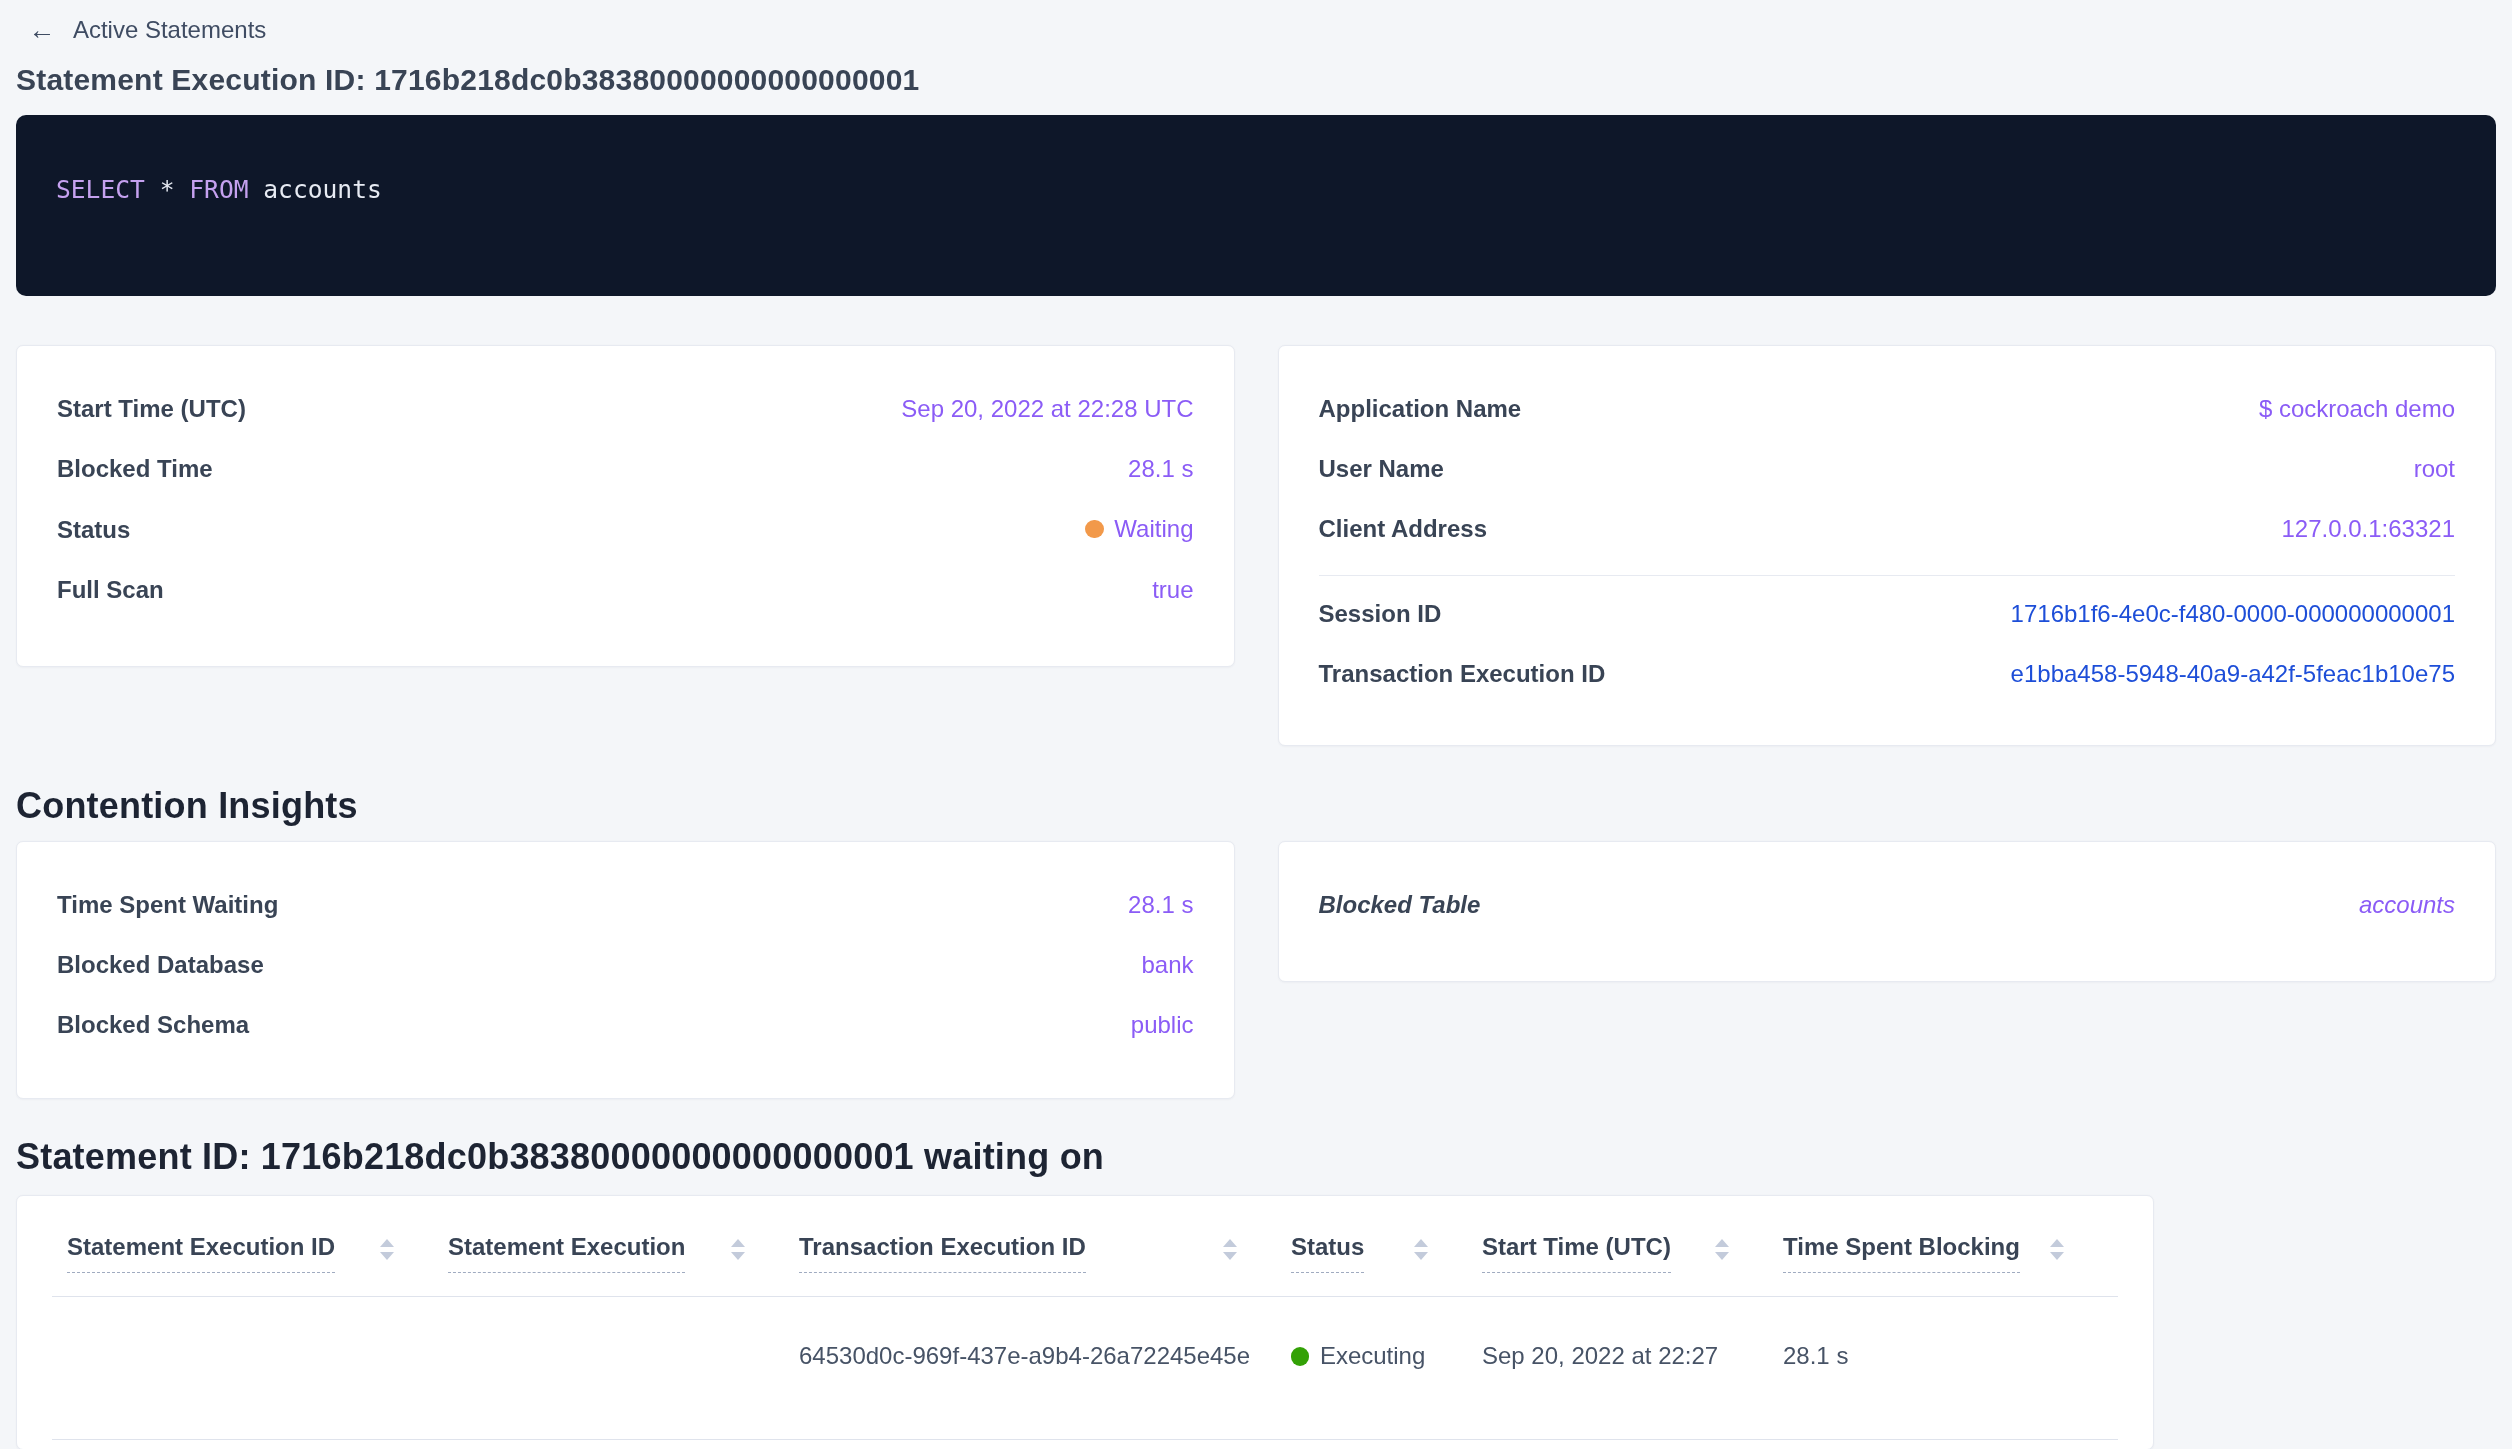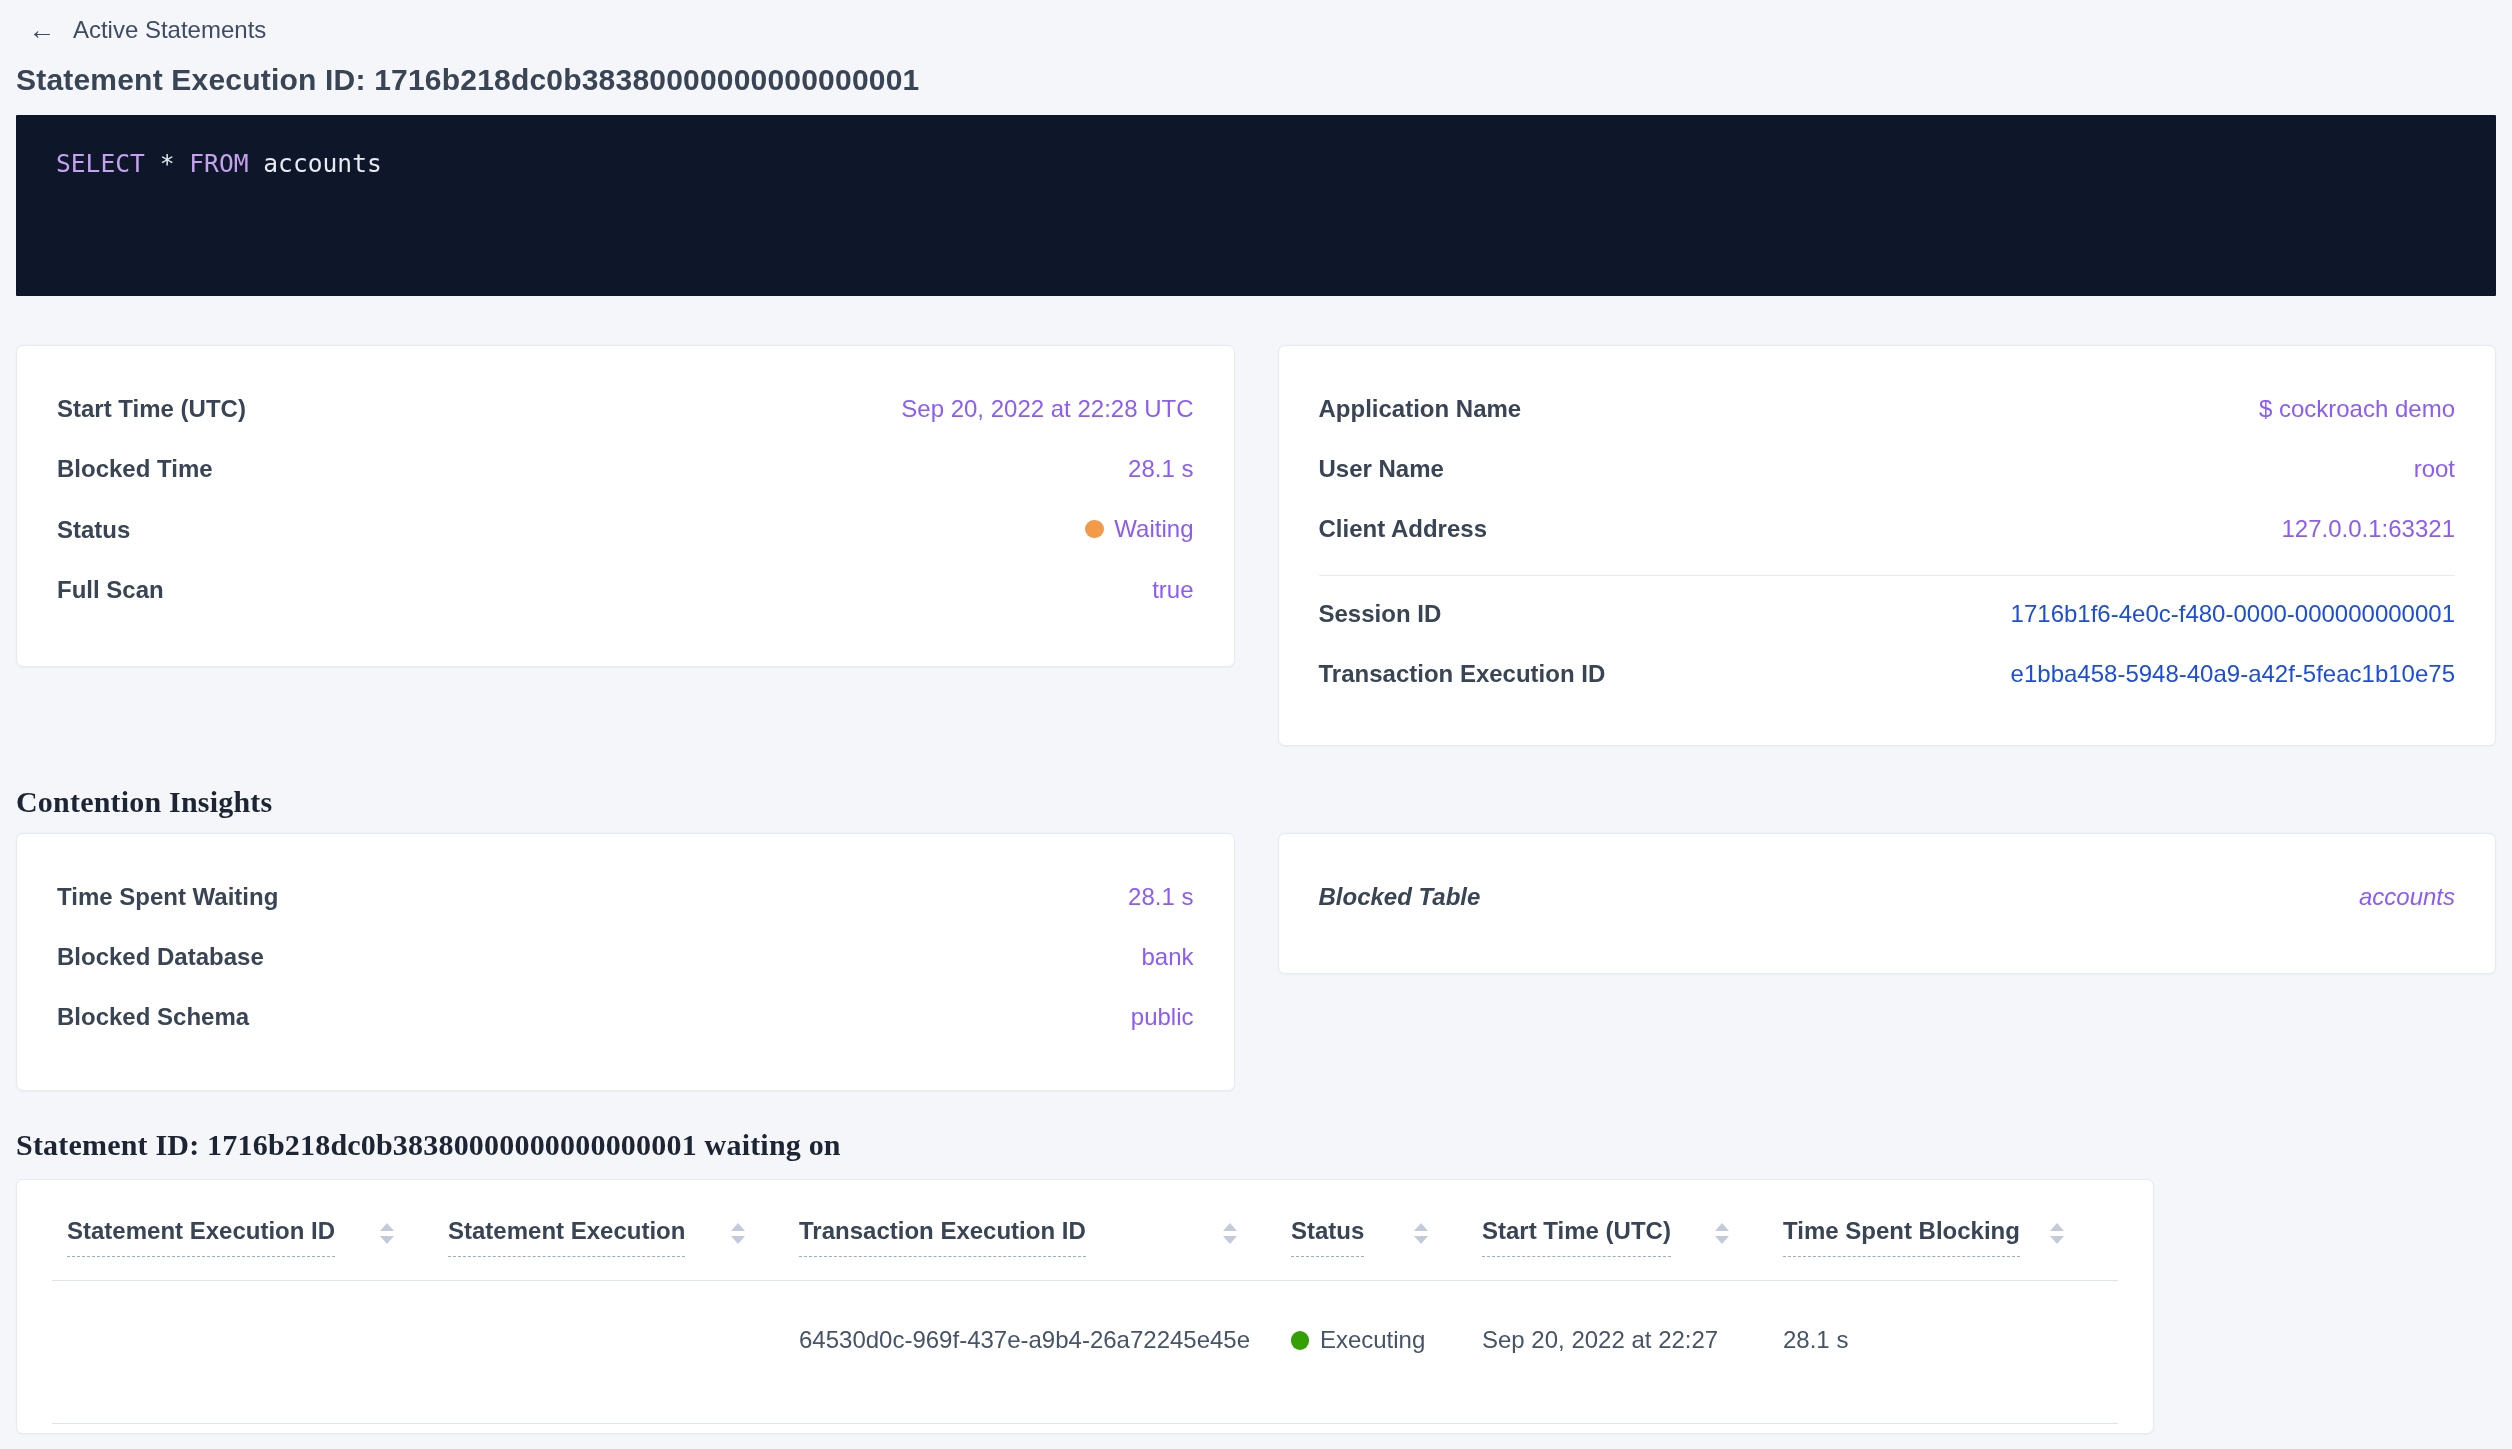--- a/index.html
+++ b/index.html
@@ -21,23 +21,23 @@
   
   .page-title {
     margin-top: 19.3px;
     font-size: 30px; font-weight: bold; color: #394455;
     letter-spacing: 0.2px;
   }
   
   .sql-box {
     margin-top: 17.6px;
     background: #0e1729;
-    border-radius: 1px;
+    border-radius: 10px;
     height: 181px;
-    padding: 34px 40px;
+    padding: 60px 40px;
     font-family: "DejaVu Sans Mono", monospace;
     font-size: 24.6px;
     white-space: pre;
     color: #e7ebf3;
   }
   .sql-box .kw { color: #c5a1ef; }
   
   .cards-row {
     display: grid; grid-template-columns: 1fr 1fr; gap: 43px;
     align-items: start;
@@ -63,23 +63,22 @@
   .dot {
     width: 18.4px; height: 18.4px; border-radius: 50%; display: inline-block;
     flex: none;
   }
   .overview-card { min-height: 322px; }
   .session-card { min-height: 401px; }
   .contention-left { min-height: 258px; }
   .contention-right { min-height: 141px; font-style: italic; }
   
   .section-heading {
-    font-size: 30px; font-weight: bold; color: #1d2433;
+    font-size: 36px; font-weight: bold; color: #1d2433;
     letter-spacing: 0.2px;
-    font-family: Liberation Serif, serif;
   }
   .contention-heading { margin-top: 39px; }
   .contention-cards { margin-top: 14px; }
   .waiting-heading { margin-top: 37px; }
   
   .table-card {
     margin-top: 17.6px;
     width: 2138px;
     background: #ffffff;
     border: 0.9px solid #e7eaf1;

